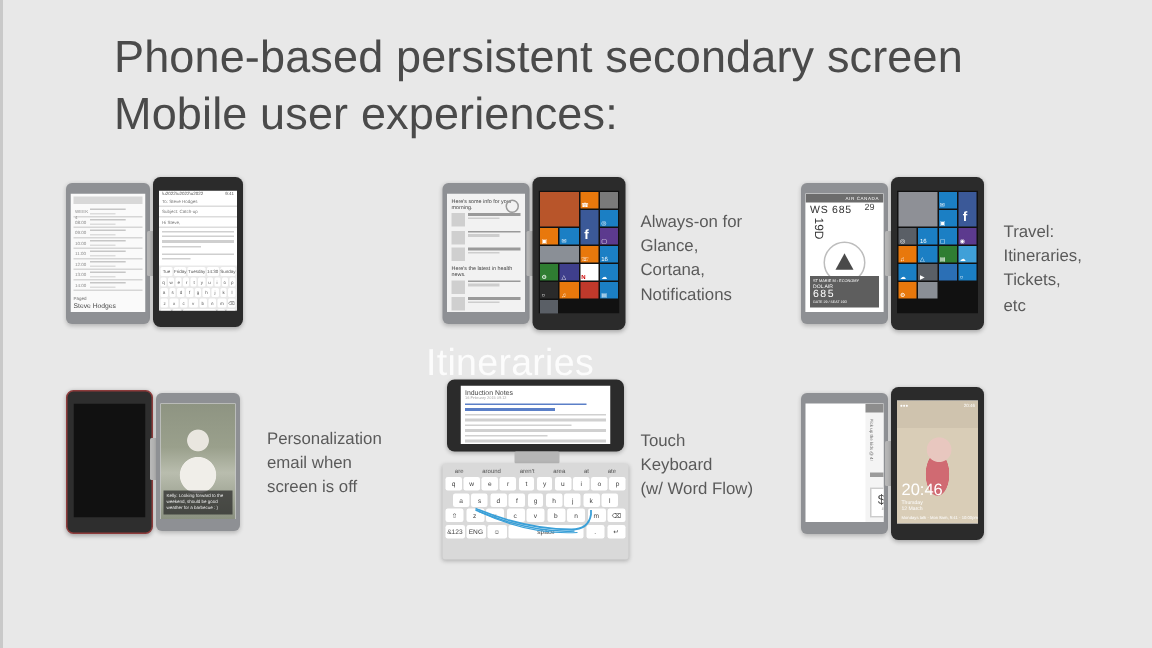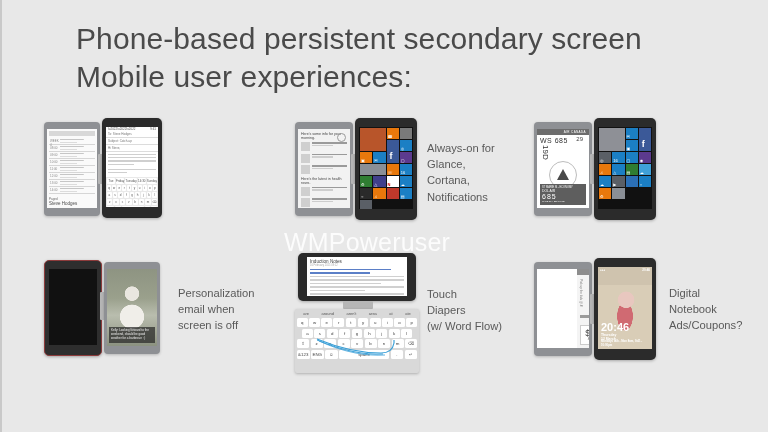--- a/index.html
+++ b/index.html
@@ -131,21 +131,21 @@
      text-align:center;padding:2px 0 3px;}
   .shop .coupon .big{font-size:9px;color:#444;}
   .shop .coupon .sm{font-size:2.6px;color:#888;letter-spacing:.3px;}
   .shop .cbar{position:absolute;left:3px;right:3px;bottom:30px;height:3px;background:#9b9b9b;}
 
   
   .lock{width:100%;height:100%;position:relative;
     background:
       radial-gradient(circle at 52% 40%, #e8c7bf 0 14%, rgba(232,199,191,0) 15%),
       radial-gradient(ellipse at 50% 60%, #d06a72 0 20%, rgba(208,106,114,0) 21%),
-      linear-gradient(#cfc3ae 0 22%, #d9cdb7 22% 100%); font-weight: bold;}
+      linear-gradient(#cfc3ae 0 22%, #d9cdb7 22% 100%);}
   .lock .tm{position:absolute;left:3px;bottom:16px;color:#fff;font-size:11px;line-height:1;}
   .lock .dt{position:absolute;left:3px;bottom:8px;color:#fff;font-size:3.4px;line-height:1.25;}
   .lock .ic{position:absolute;left:3px;bottom:2px;color:#fff;font-size:2.8px;}
 
   .wm{position:absolute;left:282px;top:228px;font-size:25px;color:rgba(255,255,255,.85);
       letter-spacing:.2px;font-weight:400;}
 </style>
 </head>
 <body>
 
@@ -463,22 +463,26 @@
           <div class="t" style="background:#e8780c">
               <span>⚙</span>
             </div>
           <div class="t" style="background:#8a8f96"></div>
         </div>
 
       </div>
     </div>
   </div>
 
-
-  <div class="wm">WMPoweruser</div>
+  <div class="caption" style="left:667px;top:147px;width:96px;">Travel:
+Itineraries,
+Tickets,
+etc</div>
+
+  <div class="wm">Itineraries</div>
 
   <div class="cell" style="left:40px;top:258px;width:140px;height:100px;">
     <div class="dev dev-red" style="left:2px;top:2px;width:58px;height:96px;">
       <div class="screen">
         <div class="offscr"></div>
 
       </div>
     </div>
 
     <div class="hinge" style="left:58px;top:34px;width:8px;height:28px;"></div>
@@ -569,21 +573,21 @@
         </div>
       <svg class="trace" viewBox="0 0 124 64">
         <path d="M22 30 C46 40, 66 44, 86 44 C94 44, 98 40, 99 34 L99 31" fill="none" stroke="#3aa0d8" stroke-width="1.2"></path>
         <path d="M22 31 C48 42, 70 46, 88 45" fill="none" stroke="#3aa0d8" stroke-width="1"></path>
         <path d="M24 32 C50 44, 72 47, 90 46" fill="none" stroke="#3aa0d8" stroke-width=".8"></path>
       </svg>
     </div>
   </div>
 
   <div class="caption" style="left:425px;top:286px;width:110px;">Touch
-Diapers
+Keyboard
 (w/ Word Flow)</div>
 
   <div class="cell" style="left:530px;top:258px;width:140px;height:100px;">
     <div class="dev dev-grey" style="left:2px;top:4px;width:58px;height:94px;">
       <div class="screen">
         <div class="shop">
           <div class="bar">Monday 16/02/15</div>
           <div class="side">Pick up the kids @ 4!</div>
           <ul>
             <li>Banana 2x</li>
@@ -618,17 +622,14 @@
             <div>Thursday</div>
             <div>12 March</div>
           </div>
           <div class="ic">Mondays talk - Mon 8am, 9:41 - 10:00pm</div>
         </div>
 
       </div>
     </div>
   </div>
 
-  <div class="caption" style="left:667px;top:285px;width:100px;">Digital
-Notebook
-Ads/Coupons?</div>
 
 </div>
 
 </body></html>

